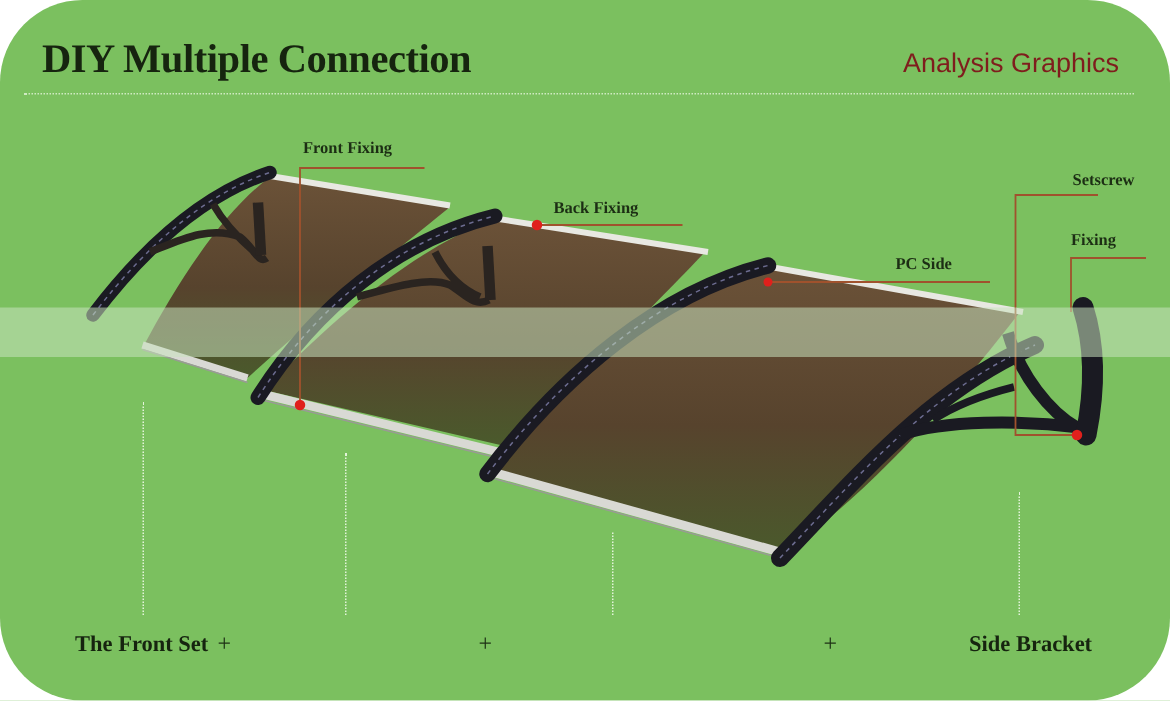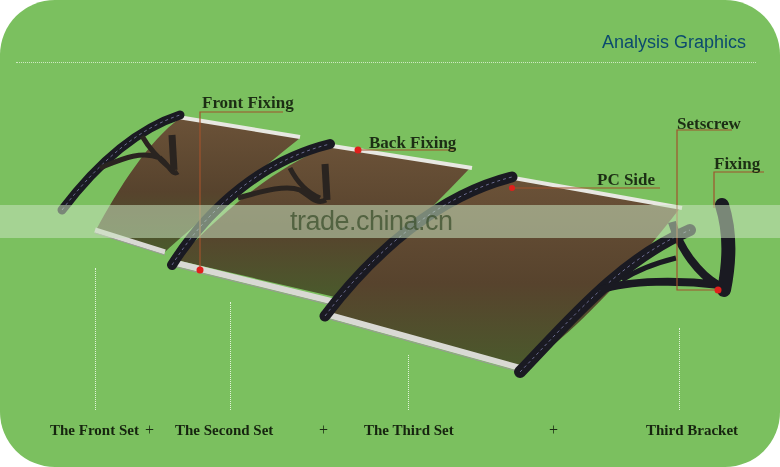--- a/index.html
+++ b/index.html
@@ -11,31 +11,31 @@
       overflow: hidden;
     }
     .title {
       position: absolute; left: 28px; top: 24px;
       font-family: "Liberation Serif", serif; font-weight: bold;
       font-size: 27px; color: #16240f; letter-spacing: -0.3px;
     }
     .subtitle {
       position: absolute; right: 34px; top: 32px;
       font-family: "Liberation Sans", sans-serif;
-      font-size: 18px; color: #0c4a6e;
+      font-size: 18px; color: #7f1d1d;
     }
     .rule {
       position: absolute; left: 16px; right: 24px; top: 62px; height: 0;
       border-top: 1px dotted #cfe9c2;
     }
     .diagram { position: absolute; left: 0; top: 0; width: 780px; height: 467px; }
     .callout {
       position: absolute;
       font-family: "Liberation Serif", serif; font-weight: bold;
-      font-size: 17px; color: #1c2e14; white-space: nowrap;
+      font-size: 11px; color: #1c2e14; white-space: nowrap;
     }
     .watermark-band {
       position: absolute; left: 0; top: 205px; width: 780px; height: 33px;
       background: rgba(200, 225, 190, 0.55);
     }
     .watermark {
       position: absolute; left: 290px; top: 206px;
       font-family: "Liberation Sans", sans-serif; font-size: 27px;
       color: rgba(60, 80, 45, 0.75); letter-spacing: -0.5px;
     }
@@ -52,20 +52,21 @@
     .guide {
       position: absolute; width: 0;
       border-left: 1px dotted #e3f3da;
     }
   </style>
 </head>
 <body>
 
 <div class="panel">
 
+  <div class="title">DIY Multiple Connection</div>
   <div class="subtitle">Analysis Graphics</div>
   <div class="rule"></div>
 
   <svg class="diagram" viewBox="0 0 780 467" xmlns="http://www.w3.org/2000/svg">
     <defs>
       <linearGradient id="pcg" x1="0" y1="0" x2="0" y2="1">
         <stop offset="0" stop-color="#6b5238"></stop>
         <stop offset="0.55" stop-color="#57432d"></stop>
         <stop offset="1" stop-color="#4a5a2c"></stop>
       </linearGradient>
@@ -120,34 +121,31 @@
 
     <g fill="#e0201c">
       <circle cx="200" cy="270" r="3.5"></circle>
       <circle cx="358" cy="150" r="3.5"></circle>
       <circle cx="512" cy="188" r="3"></circle>
       <circle cx="718" cy="290" r="3.5"></circle>
     </g>
   </svg>
 
   <div class="watermark-band"></div>
-  <div class="watermark">trade.china.cn</div>
 
   <div class="callout" style="left:202px; top:93px;">Front Fixing</div>
   <div class="callout" style="left:369px; top:133px;">Back Fixing</div>
   <div class="callout" style="left:597px; top:170px;">PC Side</div>
-  <div class="callout" style="left:677px; top:114px;text-align:right;">Setscrew</div>
+  <div class="callout" style="left:715px; top:114px;text-align:right;">Setscrew</div>
   <div class="callout" style="left:714px; top:154px;">Fixing</div>
 
   <div class="guide" style="left:95px; top:268px; height:142px;"></div>
   <div class="guide" style="left:230px; top:302px; height:108px;"></div>
   <div class="guide" style="left:408px; top:355px; height:55px;"></div>
   <div class="guide" style="left:679px; top:328px; height:82px;"></div>
 
   <div class="bottom-label" style="left:50px;">The Front Set</div>
   <div class="plus" style="left:145px;">+</div>
-  <div class="bottom-label" style="left:175px;">The Second Set</div>
   <div class="plus" style="left:319px;">+</div>
-  <div class="bottom-label" style="left:364px;">The Third Set</div>
   <div class="plus" style="left:549px;">+</div>
-  <div class="bottom-label" style="left:646px;">Third Bracket</div>
+  <div class="bottom-label" style="left:646px;">Side Bracket</div>
 
 </div>
 
 </body></html>

